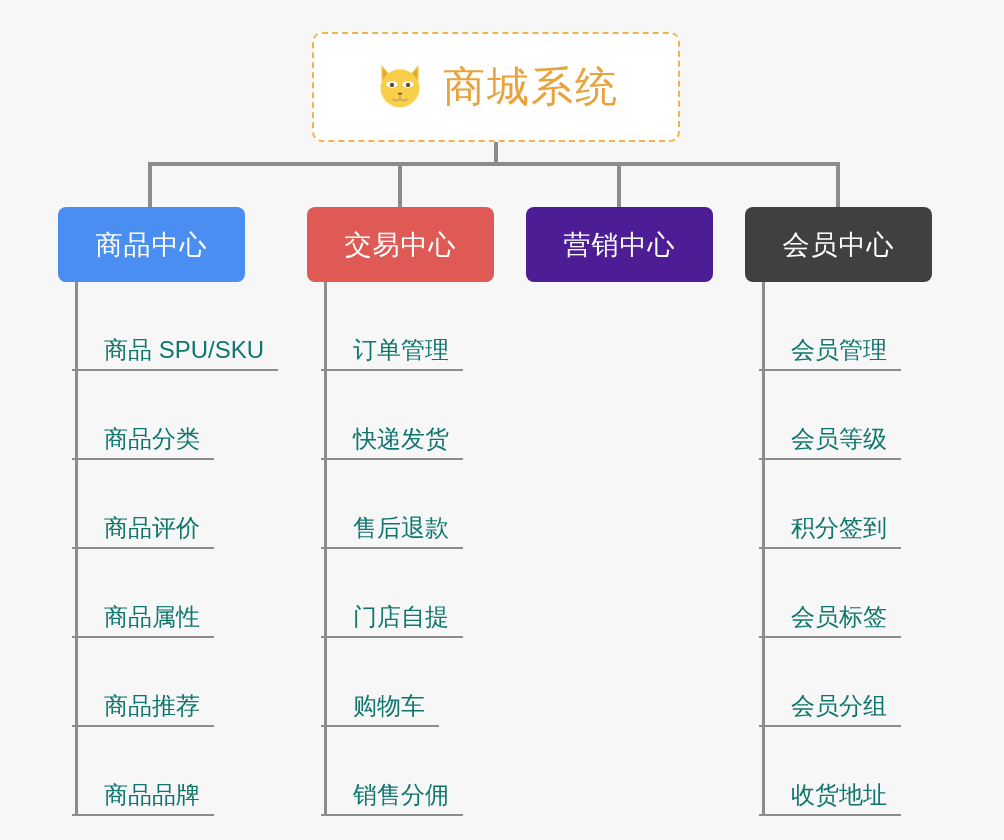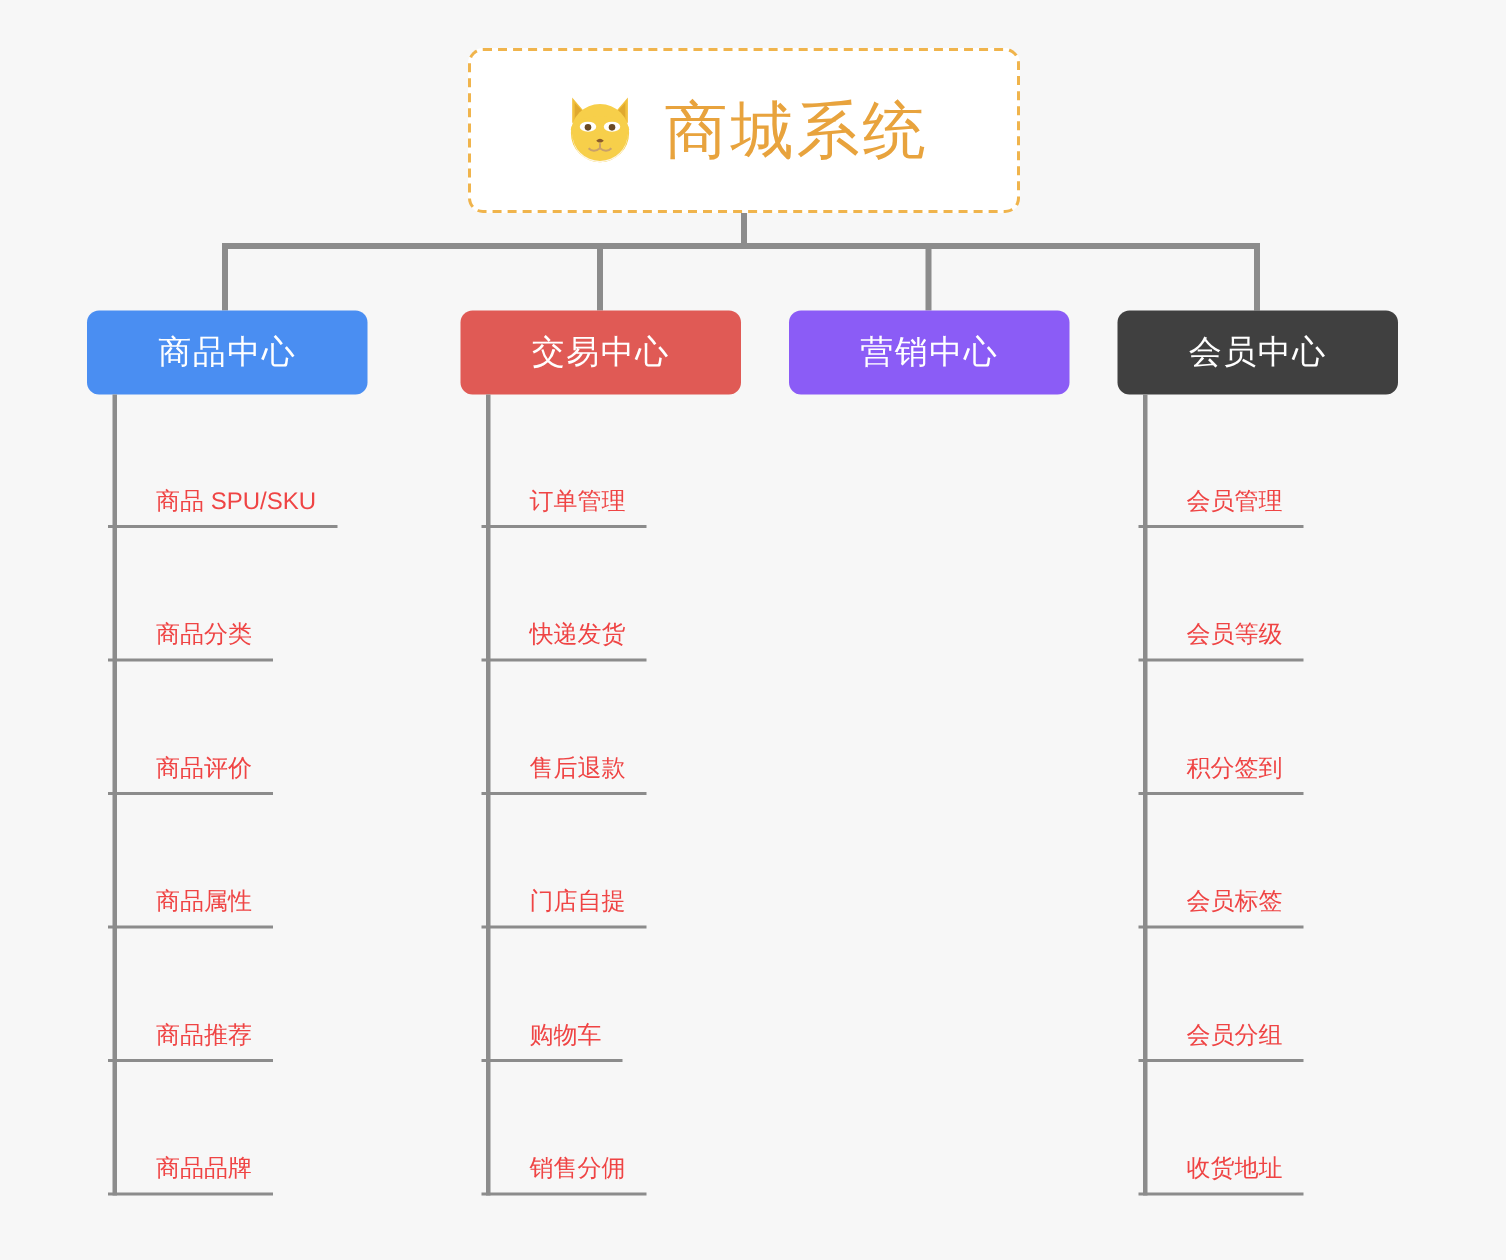--- a/index.html
+++ b/index.html
@@ -82,28 +82,28 @@
     position: absolute;
     top: 207px;
   }
   .branch-1 { left: 58px;  }
   .branch-2 { left: 307px; }
   .branch-3 { left: 526px; }
   .branch-4 { left: 745px; }
 
   .branch-header {
     width: 187px;
-    height: 56px;
+    height: 75px;
     box-sizing: border-box;
     border-radius: 8px;
     display: flex;
     align-items: center;
     justify-content: center;
     color: #ffffff;
-    font-size: 22px;
+    font-size: 27px;
     letter-spacing: 1px;
     white-space: nowrap;
   }
 
   
   .branch-body {
     position: relative;
     margin-left: 17px;
     padding-left: 0;
   }
@@ -118,22 +118,22 @@
   .leaf {
     position: relative;
     height: 89px;
     display: flex;
     align-items: flex-end;
     box-sizing: border-box;
   }
   .leaf-label {
     display: inline-block;
     padding: 0 14px 6px 32px;
-    font-size: 16px;
-    color: #ef4444;
+    font-size: 24px;
+    color: #0f766e;
     line-height: 1.1;
     white-space: nowrap;
     border-bottom: 2px solid #8c8c8c;
     margin-left: -3px;
   }
 </style>
 </head>
 <body style="background: rgb(247, 247, 247);">
 
 <div id="stage">
@@ -215,21 +215,21 @@
       <div class="leaf">
           <span class="leaf-label" style="border-bottom-color: rgb(140, 140, 140);">购物车</span>
         </div>
       <div class="leaf">
           <span class="leaf-label" style="border-bottom-color: rgb(140, 140, 140);">销售分佣</span>
         </div>
     </div>
   </div>
 
   <div class="branch branch-3">
-    <div class="branch-header" style="background: #8b5cf6;">
+    <div class="branch-header" style="background: #4c1d95;">
       <span>营销中心</span>
     </div>
   </div>
 
   <div class="branch branch-4">
     <div class="branch-header" style="background: #404040;">
       <span>会员中心</span>
     </div>
     <div class="branch-body">
       <div class="branch-spine" style="background: rgb(140, 140, 140); height: 534px;"></div>

